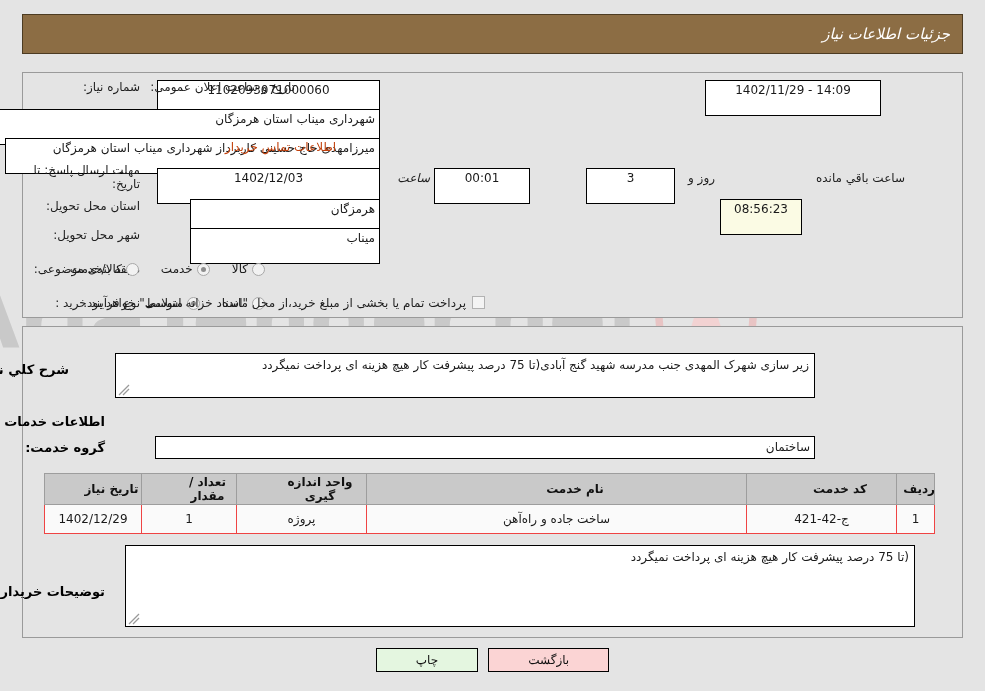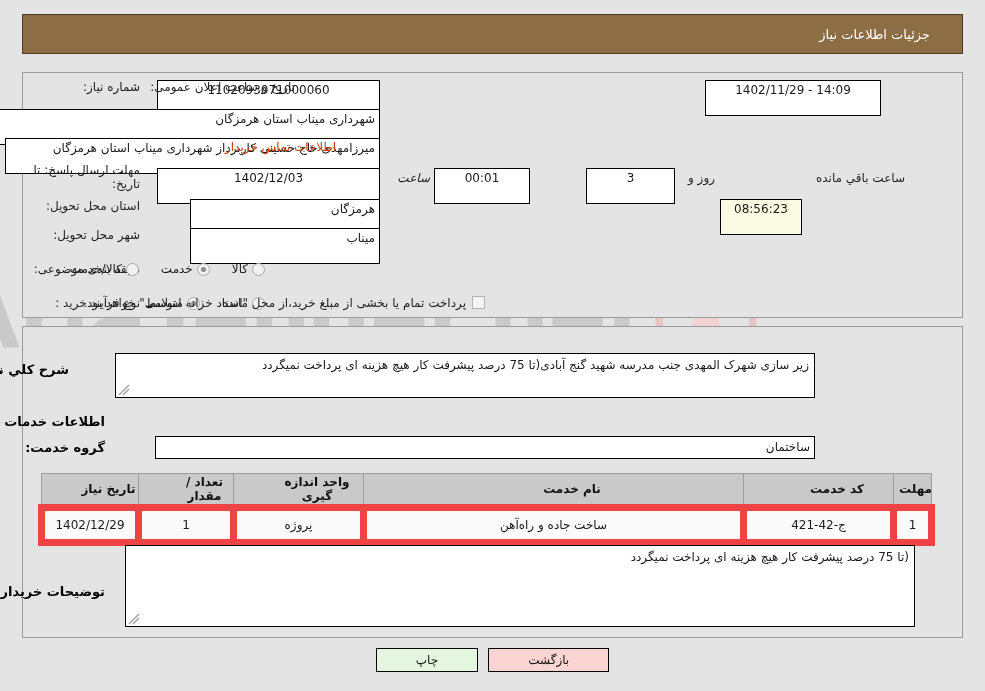--- a/index.html
+++ b/index.html
@@ -64,23 +64,24 @@
     background: #8c6d44;
     border: 1px solid #4c3b22;
     box-sizing: border-box;
     display: flex;
     align-items: center;
     justify-content: flex-start;
     z-index: 10;
   }
   .header-title {
     color: #ffffff;
-    font-size: 13px;
-    padding-right: 32px;
-    white-space: nowrap;
+    font-size: 15px;
+    padding-right: 12px;
+    white-space: nowrap;
+    font-style: italic;
   }
 
   
   .panel {
     position: absolute;
     border: 1px solid #9a9a9a;
     box-sizing: border-box;
     background: #e4e4e4;
     z-index: 10;
   }
@@ -212,21 +213,21 @@
     border: 1px solid #9d9d9d;
     font-weight: bold;
     color: #111;
     height: 26px;
     text-align: center;
     font-size: 12px;
     padding-left: 38px;
   }
   table.needs td {
     background: #fafafa;
-    border: 7px solid #ef4444;
+    border: 1px solid #ef4444;
     height: 26px;
     text-align: center;
     color: #1a1a1a;
     font-size: 12px;
   }
 
   
   .btn-bar {
     position: absolute;
     left: 0;
@@ -372,21 +373,21 @@
     <colgroup>
       <col style="width:38px">
       <col style="width:150px">
       <col style="width:380px">
       <col style="width:130px">
       <col style="width:95px">
       <col style="width:97px">
     </colgroup>
     <thead>
       <tr>
-        <th>مهلت</th>
+        <th>ردیف</th>
         <th>کد خدمت</th>
         <th>نام خدمت</th>
         <th>واحد اندازه گیری</th>
         <th>تعداد / مقدار</th>
         <th>تاریخ نیاز</th>
       </tr>
     </thead>
     <tbody>
       <tr>
         <td>1</td>

